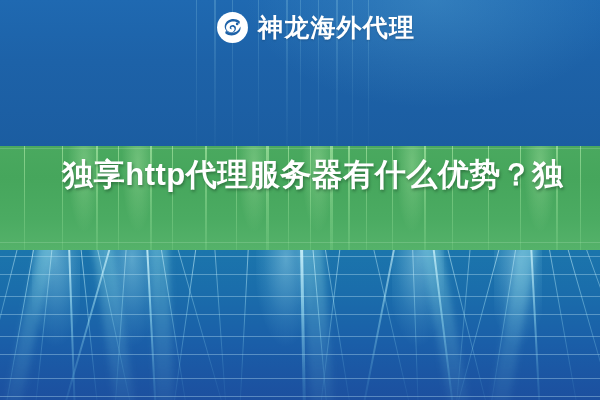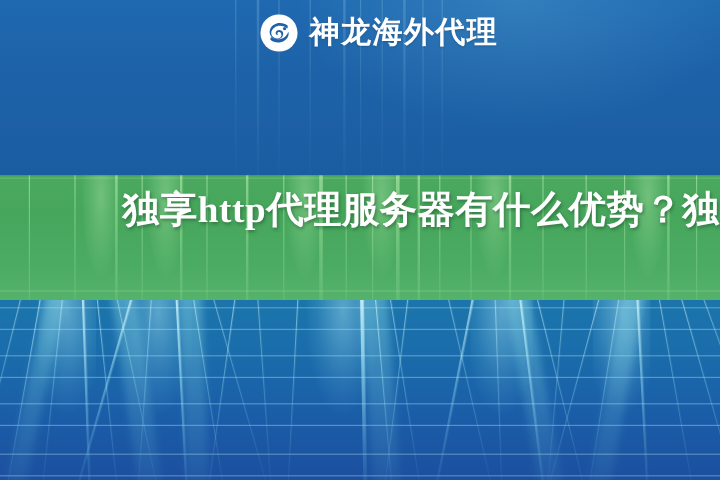--- a/index.html
+++ b/index.html
@@ -5,21 +5,21 @@
   html, body {
     margin: 0;
     padding: 0;
     background: #000;
   }
   #stage {
     position: relative;
     width: 600px;
     height: 400px;
     overflow: hidden;
-    font-family: Liberation Serif, serif;
+    font-family: Liberation Sans, sans-serif;
     background: #1b5fa6;
   }
 
   
   .band-top {
     position: absolute;
     left: 0; top: 0;
     width: 600px; height: 146px;
     background:
       radial-gradient(ellipse 260px 150px at 72% 0%, rgba(120,200,230,0.22) 0%, rgba(120,200,230,0) 72%),
@@ -138,21 +138,21 @@
     z-index: 40;
     text-align: center;
     color: #ffffff;
     font-size: 31px;
     font-weight: 700;
     line-height: 45px;
     letter-spacing: 0.5px;
     text-shadow: 1px 2px 3px rgba(20,60,30,0.45);
   }
   .headline .ln { display: block; white-space: nowrap; }
-  .headline .ln1 { text-align: right; padding-left: 26px; }
+  .headline .ln1 { text-align: center; padding-left: 26px; }
   .headline .ln2 { text-align: center; }
 </style>
 </head>
 <body>
 
 <div id="stage">
 
   <div class="band-top">
     <div class="top-rays" id="top-rays">
         <i style="left: 196px; width: 1.2px;"></i>

